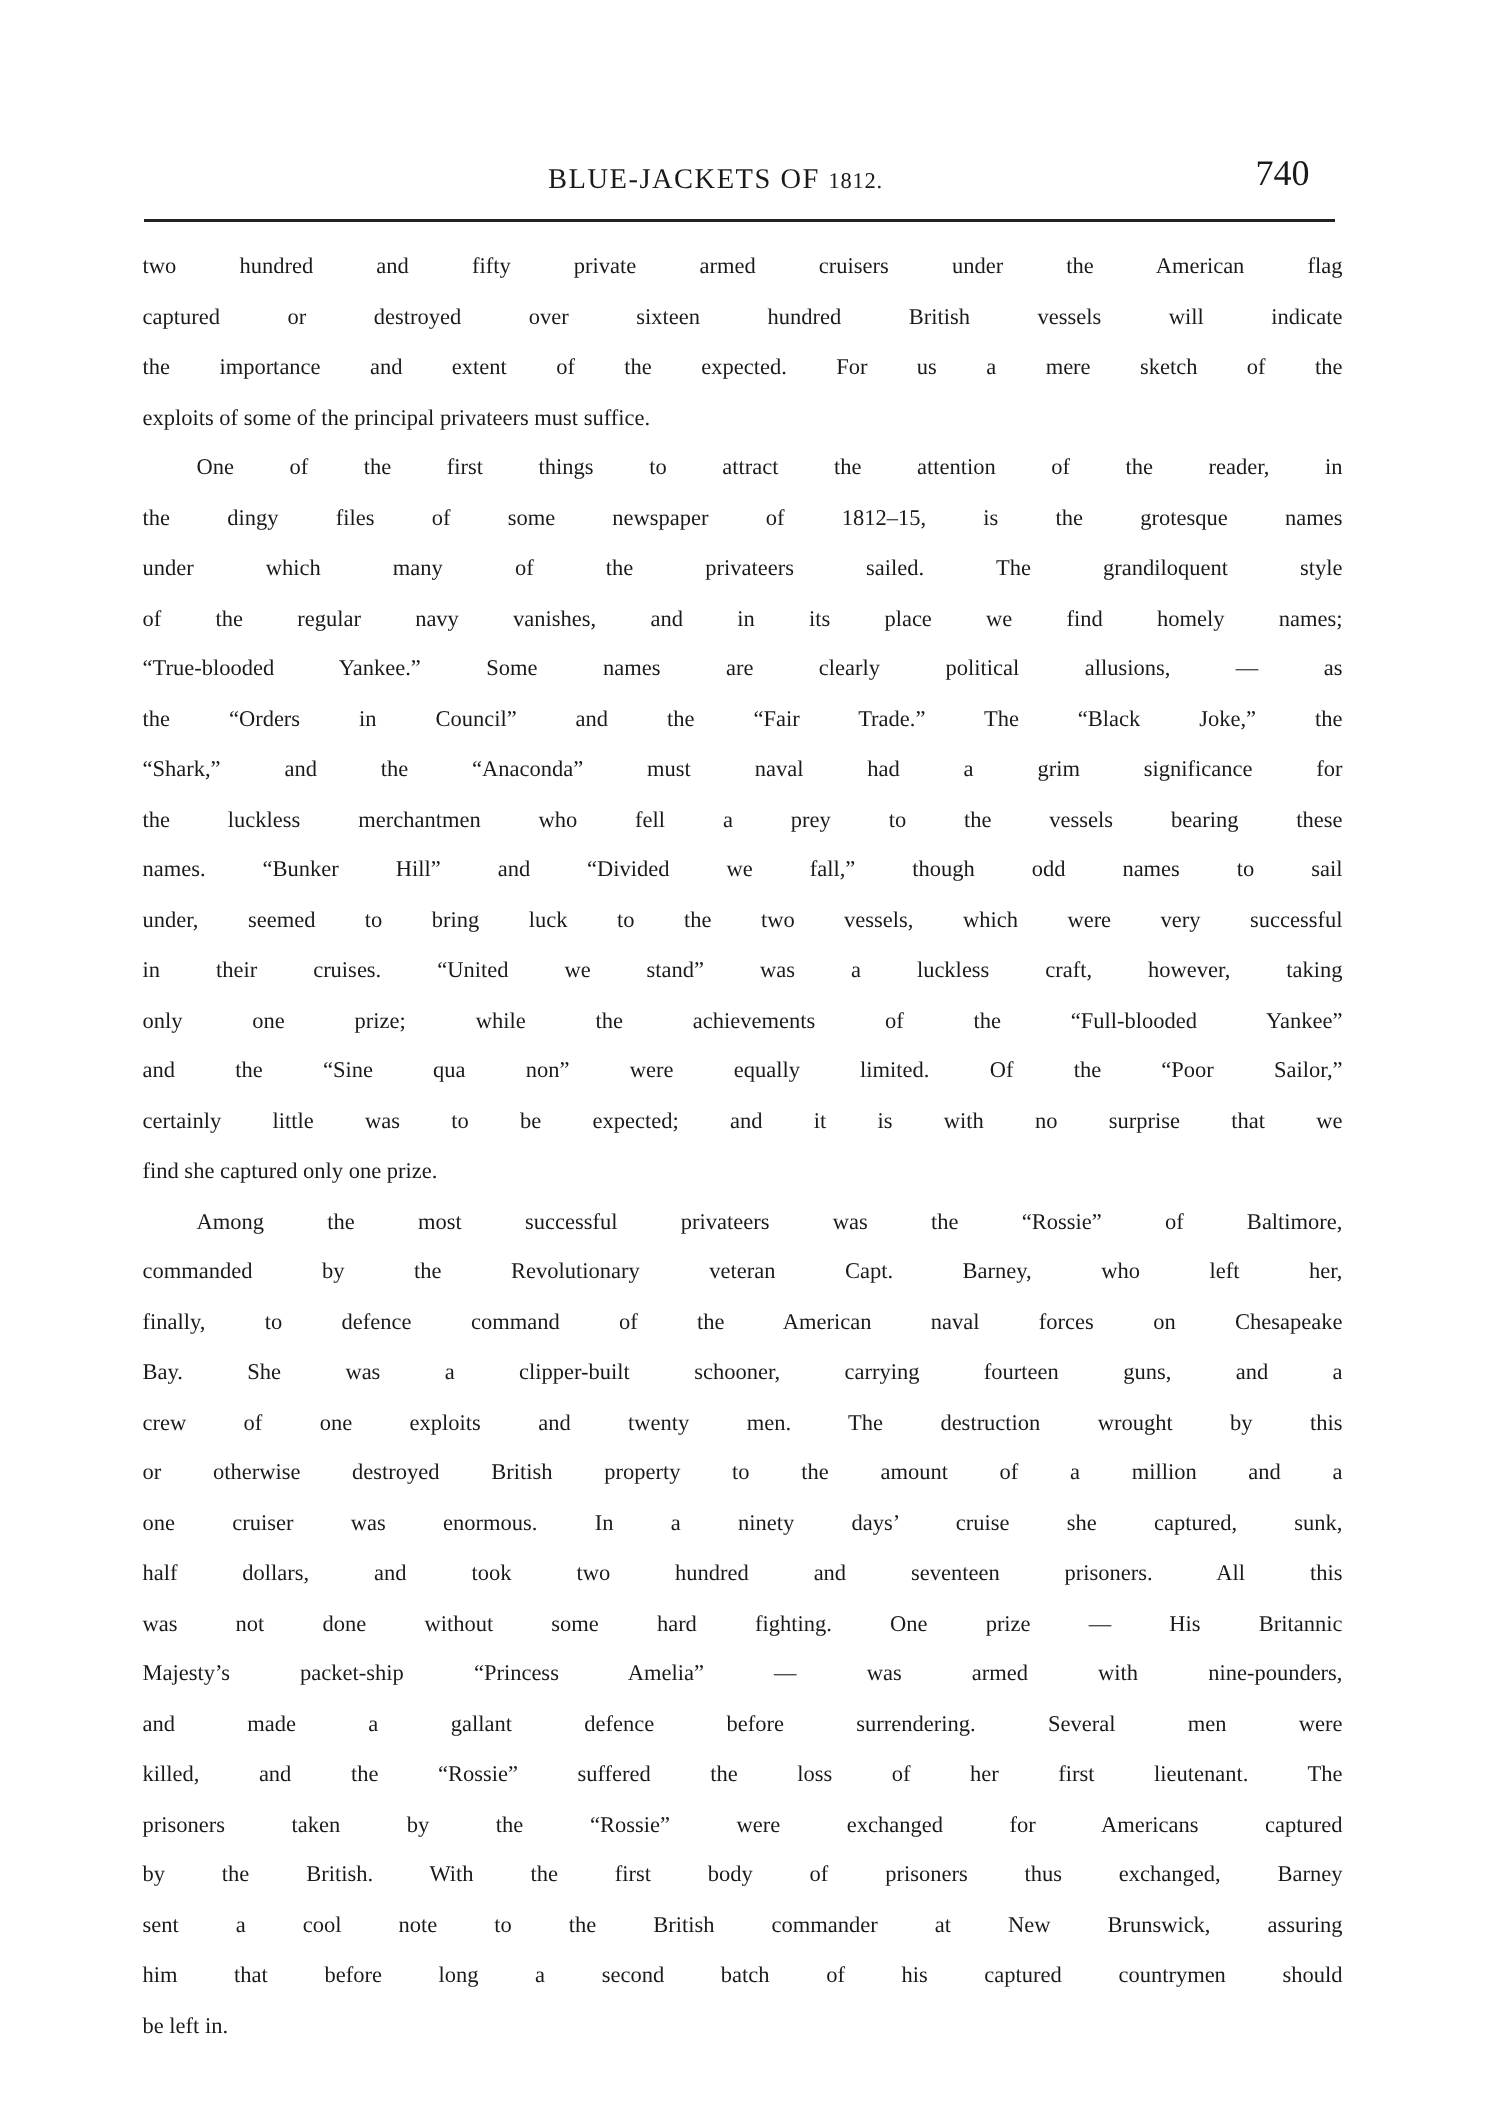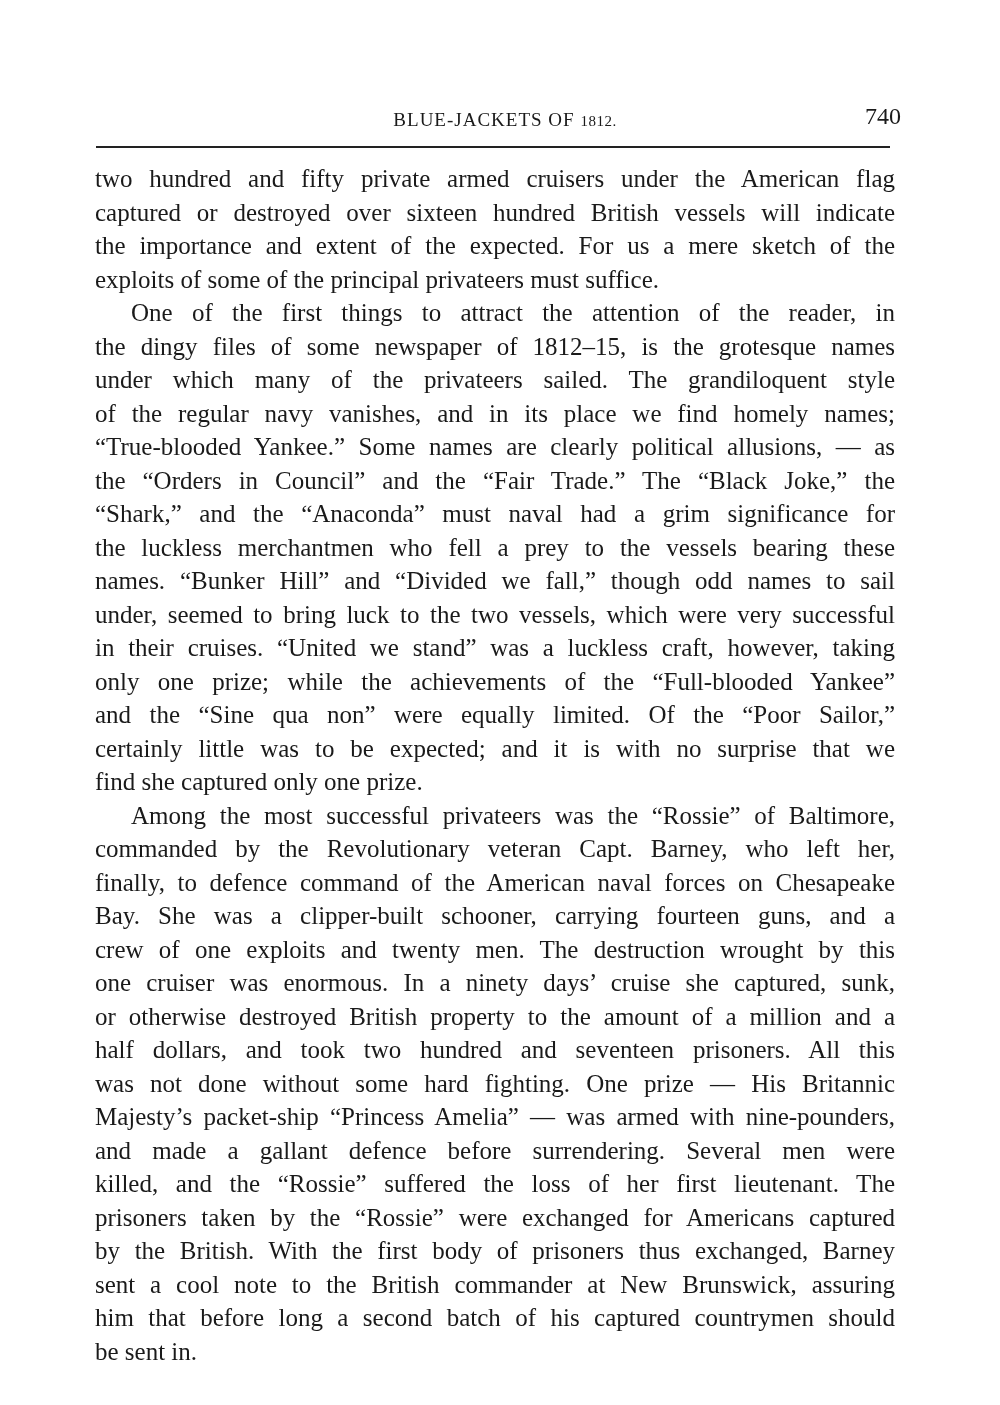--- a/index.html
+++ b/index.html
@@ -1,27 +1,27 @@
 <!DOCTYPE html>
 <html><head>
 <meta charset="utf-8">
 <style>
   html, body { margin: 0; padding: 0; background: #ffffff; }
   body { width: 1000px; height: 1405px; position: relative; overflow: hidden;
          font-family: "Liberation Serif", "DejaVu Serif", serif; color: #1a1a1a; }
   .page { position: absolute; left: 0; top: 0; width: 1000px; height: 1405px; }
-  .running-head { position: absolute; top: 103px; left: 105px; width: 800px; height: 36px; text-decoration: underline; }
+  .running-head { position: absolute; top: 103px; left: 77px; width: 800px; height: 36px; text-decoration: underline; }
   .head-title { position: absolute; left: 0; right: 0; top: 6px; text-align: center;
                 font-size: 19px; letter-spacing: 1px; }
   .head-title .osf { font-size: 15px; letter-spacing: 0.5px; }
   .page-num { position: absolute; right: 4px; top: 0px; font-size: 24px; }
   .head-rule { position: absolute; top: 146px; left: 96px; width: 794px; height: 0;
                border-top: 2px solid #222; }
   .body-text { position: absolute; top: 162px; left: 95px; width: 800px; }
-  .line { height: 33.5px; line-height: 33.5px; font-size: 25px; white-space: nowrap;
+  .line { height: 33.5px; line-height: 33.5px; font-size: 15px; white-space: nowrap;
           text-align: justify; text-align-last: justify; }
   .line.last { text-align-last: left; }
   .line.indent { padding-left: 36px; }
 </style>
 </head>
 <body>
 
 <div class="page">
   <div class="running-head">
     <div class="head-title">
@@ -55,27 +55,27 @@
         <div class="line">and the “Sine qua non” were equally limited.  Of the “Poor Sailor,”</div>
         <div class="line">certainly little was to be expected; and it is with no surprise that we</div>
         <div class="line last">find she captured only one prize.</div>
       </div>
       <div>
         <div class="line indent">Among the most successful privateers was the “Rossie” of Baltimore,</div>
         <div class="line">commanded by the Revolutionary veteran Capt. Barney, who left her,</div>
         <div class="line">finally, to defence command of the American naval forces on Chesapeake</div>
         <div class="line">Bay.  She was a clipper-built schooner, carrying fourteen guns, and a</div>
         <div class="line">crew of one exploits and twenty men.  The destruction wrought by this</div>
+        <div class="line">or otherwise destroyed British property to the amount of a million and a</div>
         <div class="line">one cruiser was enormous.  In a ninety days’ cruise she captured, sunk,</div>
-        <div class="line">or otherwise destroyed British property to the amount of a million and a</div>
         <div class="line">half dollars, and took two hundred and seventeen prisoners.  All this</div>
         <div class="line">was not done without some hard fighting.  One prize — His Britannic</div>
         <div class="line">Majesty’s packet-ship “Princess Amelia” — was armed with nine-pounders,</div>
         <div class="line">and made a gallant defence before surrendering.  Several men were</div>
         <div class="line">killed, and the “Rossie” suffered the loss of her first lieutenant.  The</div>
         <div class="line">prisoners taken by the “Rossie” were exchanged for Americans captured</div>
         <div class="line">by the British.  With the first body of prisoners thus exchanged, Barney</div>
         <div class="line">sent a cool note to the British commander at New Brunswick, assuring</div>
         <div class="line">him that before long a second batch of his captured countrymen should</div>
-        <div class="line last">be sent in.</div>
+        <div class="line last">be left in.</div>
       </div>
     </div>
 </div>
 
 </body></html>

